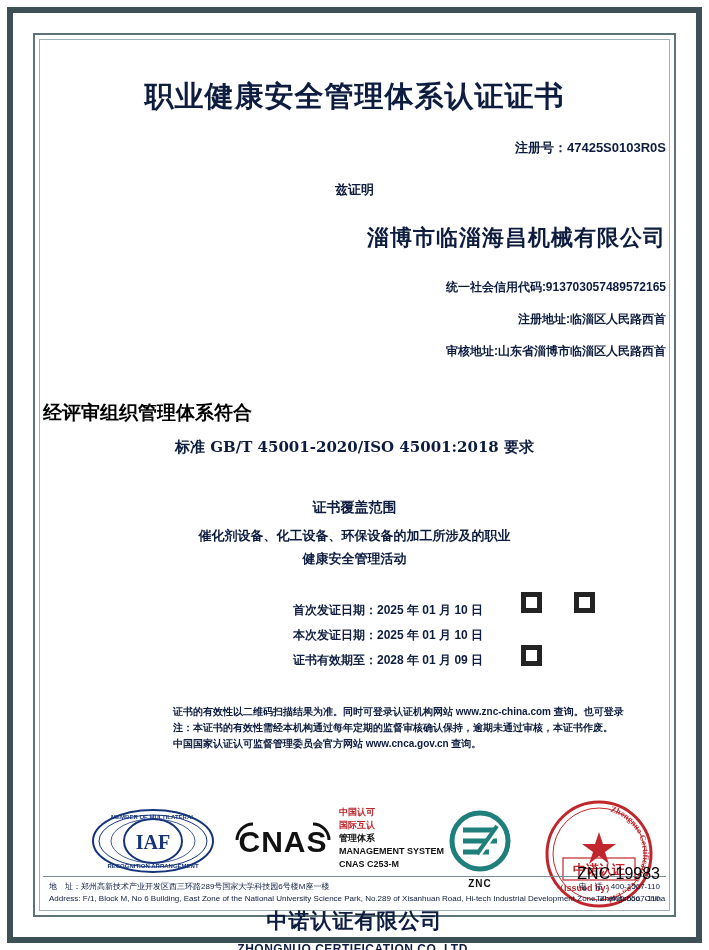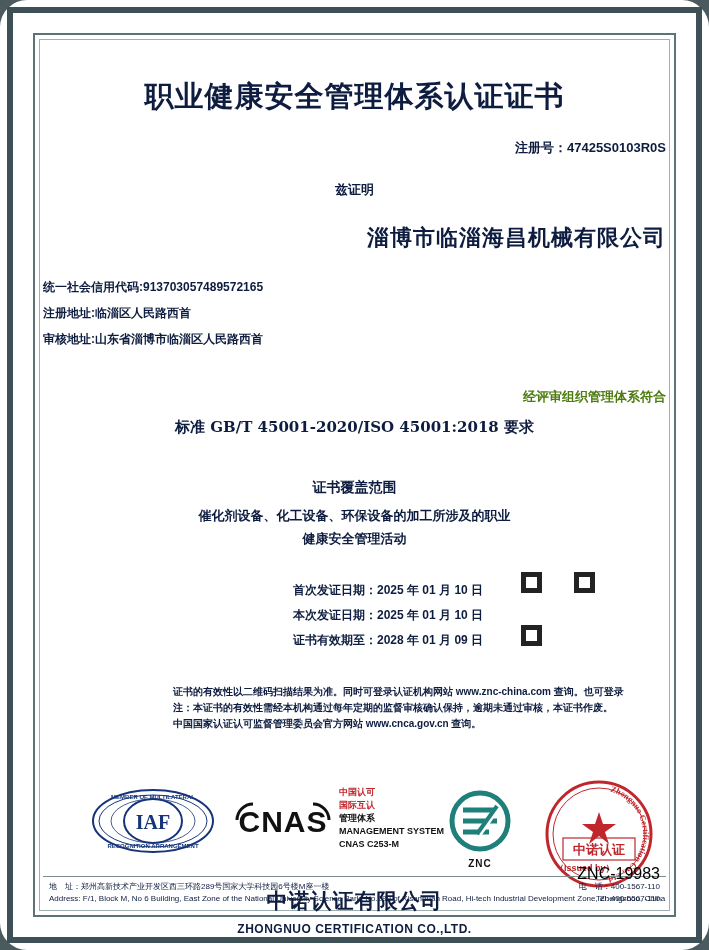--- a/index.html
+++ b/index.html
@@ -12,21 +12,20 @@
     height: 950px;
     overflow: hidden;
     font-family: "Liberation Sans", sans-serif;
   }
   .certificate {
     position: relative;
     width: 709px;
     height: 950px;
     background: #ffffff;
     box-sizing: border-box;
-    border-radius: 27px;
   }
   
   .frame-outer {
     position: absolute;
     left: 7px; top: 7px; right: 7px; bottom: 7px;
     border: 6px solid #3c5055;
     box-sizing: border-box;
     background: #ffffff;
   }
   .frame-inner {
@@ -73,34 +72,34 @@
   .company {
     text-align: right;
     font-family: "DejaVu Sans", "Liberation Sans", sans-serif;
     font-size: 22px;
     font-weight: bold;
     color: #0d1c3f;
     margin-top: 24px;
     letter-spacing: 1px;
   }
   .detail-line {
-    text-align: left;
+    text-align: right;
     font-size: 12px;
     font-weight: bold;
     color: #0d1c3f;
-    margin-top: 9px;
+    margin-top: 15px;
   }
   .detail-block {
     margin-top: 26px;
   }
   .standard-head {
-    text-align: right;
-    font-size: 13px;
-    font-weight: bold;
-    color: #4d7c0f;
+    text-align: left;
+    font-size: 19px;
+    font-weight: bold;
+    color: #000000;
     margin-top: 40px;
   }
   .standard-line {
     text-align: center;
     font-family: "DejaVu Serif", "Liberation Serif", serif;
     font-size: 15px;
     font-weight: bold;
     color: #0d1c3f;
     margin-top: 12px;
   }

